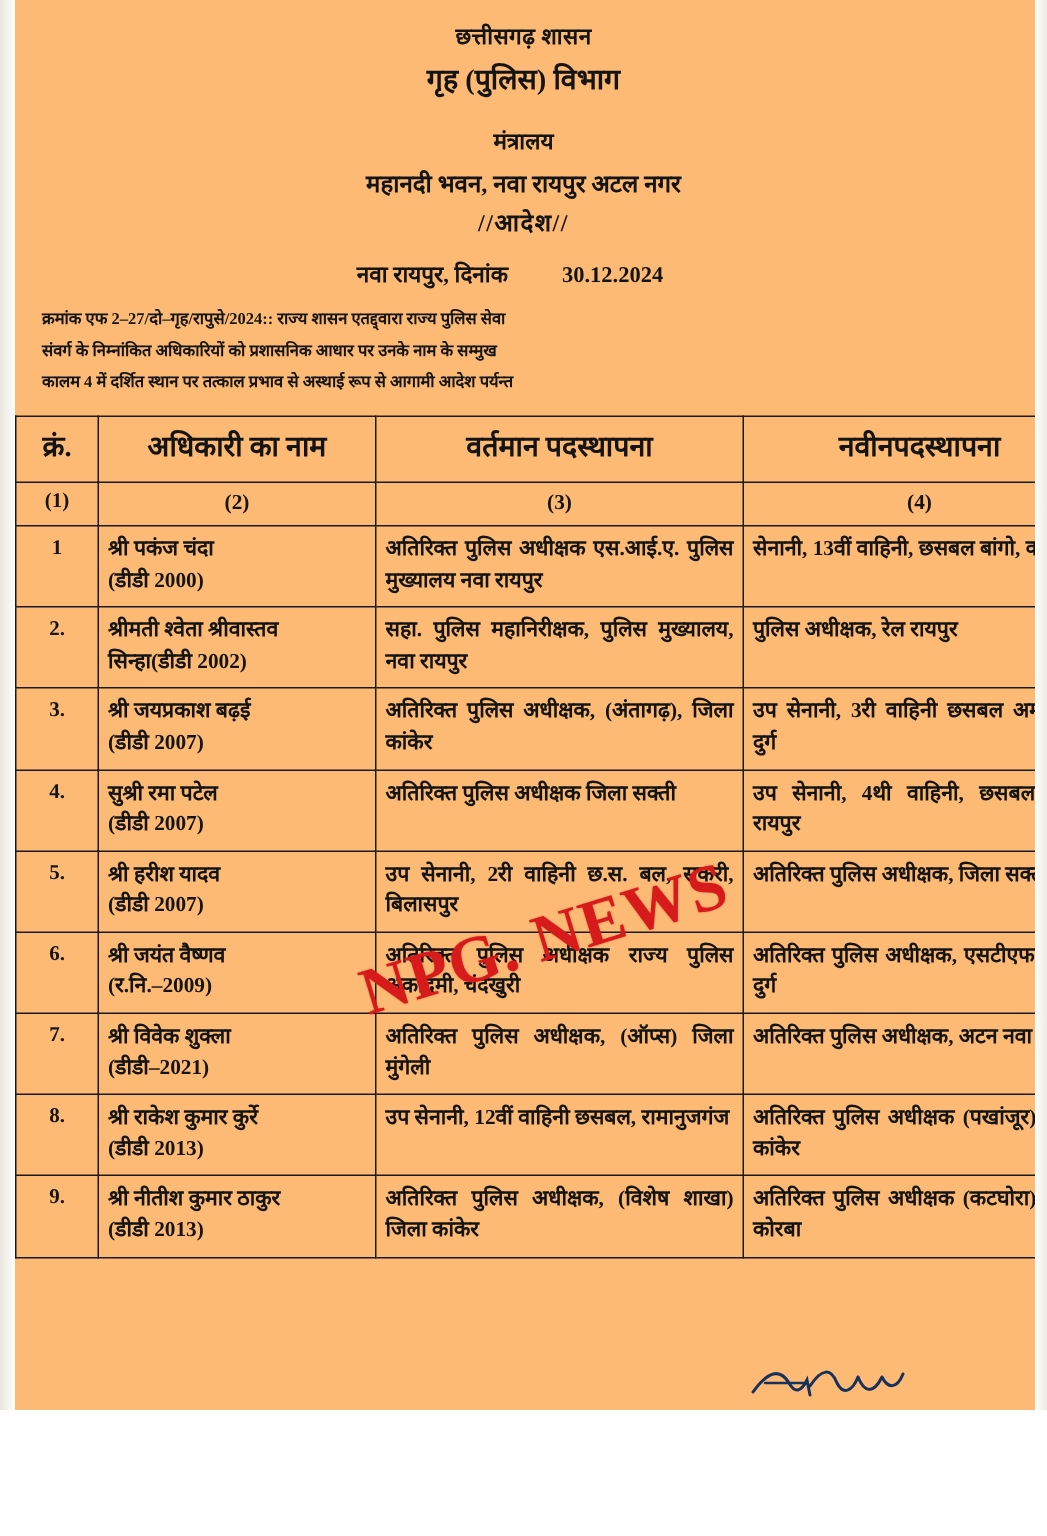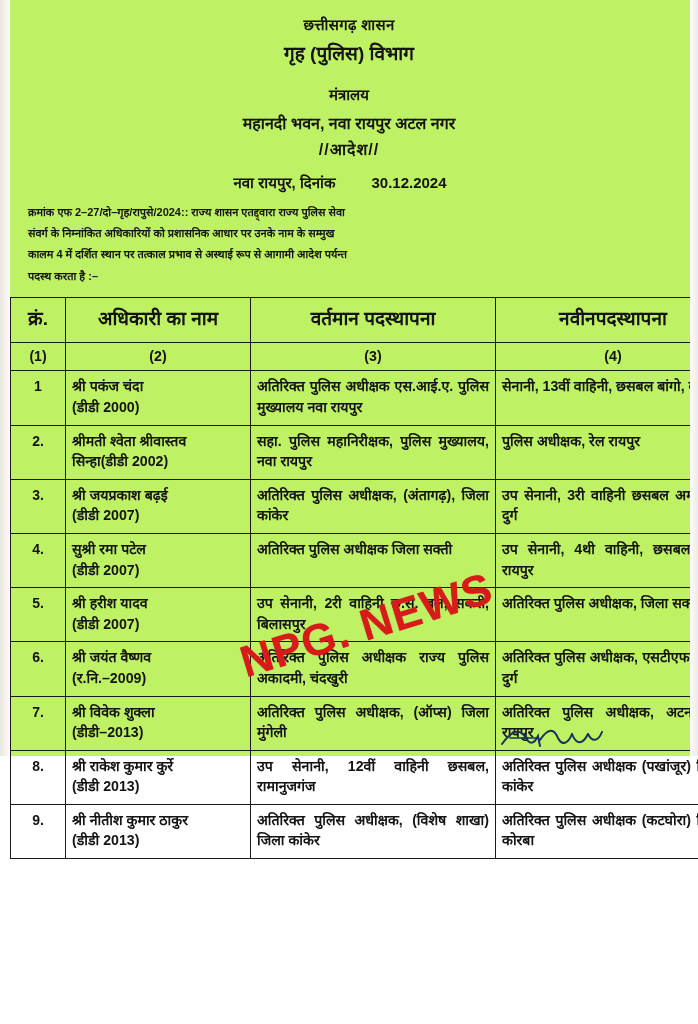--- a/index.html
+++ b/index.html
@@ -11,24 +11,25 @@
     width: 698px;
     height: 1024px;
     overflow: hidden;
     font-family: "Liberation Sans", sans-serif;
     color: #141414;
     position: relative;
   }
   .page {
     position: relative;
     width: 698px;
-    height: 756px;
-    background: #bef264;
+    height: 940px;
+    background: #fdba74;
     box-sizing: border-box;
     padding: 14px 10px 0 10px;
+    font-family: Liberation Serif, serif;
   }
   
   .hdr {
     text-align: center;
     line-height: 1.5;
   }
   .hdr .l1 {
     font-size: 15px;
     font-weight: 700;
     letter-spacing: .3px;
@@ -165,21 +166,20 @@
   </div>
 
   <div class="placeline">
     <span>नवा रायपुर, दिनांक</span><span class="date">30.12.2024</span>
   </div>
 
   <div class="para">
     <span class="ln">क्रमांक एफ 2–27/दो–गृह/रापुसे/2024:: राज्य शासन एतद्द्वारा राज्य पुलिस सेवा</span>
     <span class="ln">संवर्ग के निम्नांकित अधिकारियों को प्रशासनिक आधार पर उनके नाम के सम्मुख</span>
     <span class="ln">कालम 4 में दर्शित स्थान पर तत्काल प्रभाव से अस्थाई रूप से आगामी आदेश पर्यन्त</span>
-    <span class="ln">पदस्थ करता है :–</span>
   </div>
 
   <table class="main">
     <tbody>
         <tr class="head">
       <td class="c1">क्रं.</td>
       <td class="c2">अधिकारी का नाम</td>
       <td class="c3">वर्तमान पदस्थापना</td>
       <td class="c4">नवीनपदस्थापना</td>
     </tr>
@@ -241,21 +241,21 @@
         <span>श्री जयंत वैष्णव</span>
         <span class="sub">(र.नि.–2009)</span>
       </td>
       <td class="c3">अतिरिक्त पुलिस अधीक्षक राज्य पुलिस अकादमी, चंदखुरी</td>
       <td class="c4">अतिरिक्त पुलिस अधीक्षक, एसटीएफ बघेरा, दुर्ग</td>
     </tr>
     <tr>
       <td class="c1">7.</td>
       <td class="c2">
         <span>श्री विवेक शुक्ला</span>
-        <span class="sub">(डीडी–2013)</span>
+        <span class="sub">(डीडी–2021)</span>
       </td>
       <td class="c3">अतिरिक्त पुलिस अधीक्षक, (ऑप्स) जिला मुंगेली</td>
       <td class="c4">अतिरिक्त पुलिस अधीक्षक, अटन नवा रायपुर</td>
     </tr>
     <tr>
       <td class="c1">8.</td>
       <td class="c2">
         <span>श्री राकेश कुमार कुर्रे</span>
         <span class="sub">(डीडी 2013)</span>
       </td>

